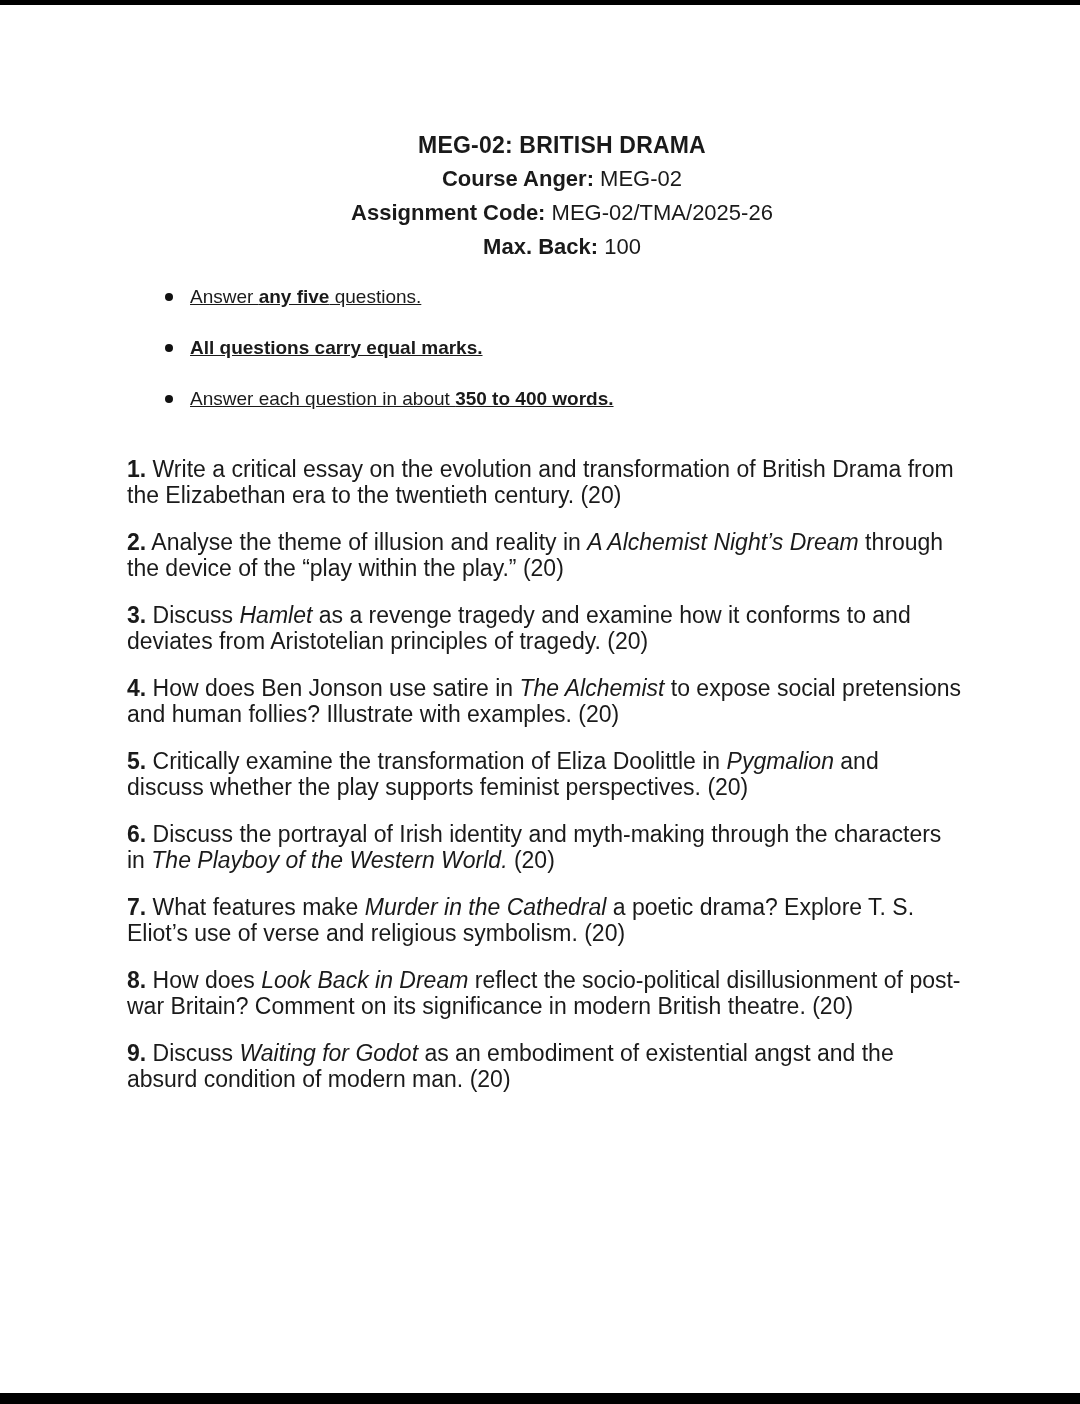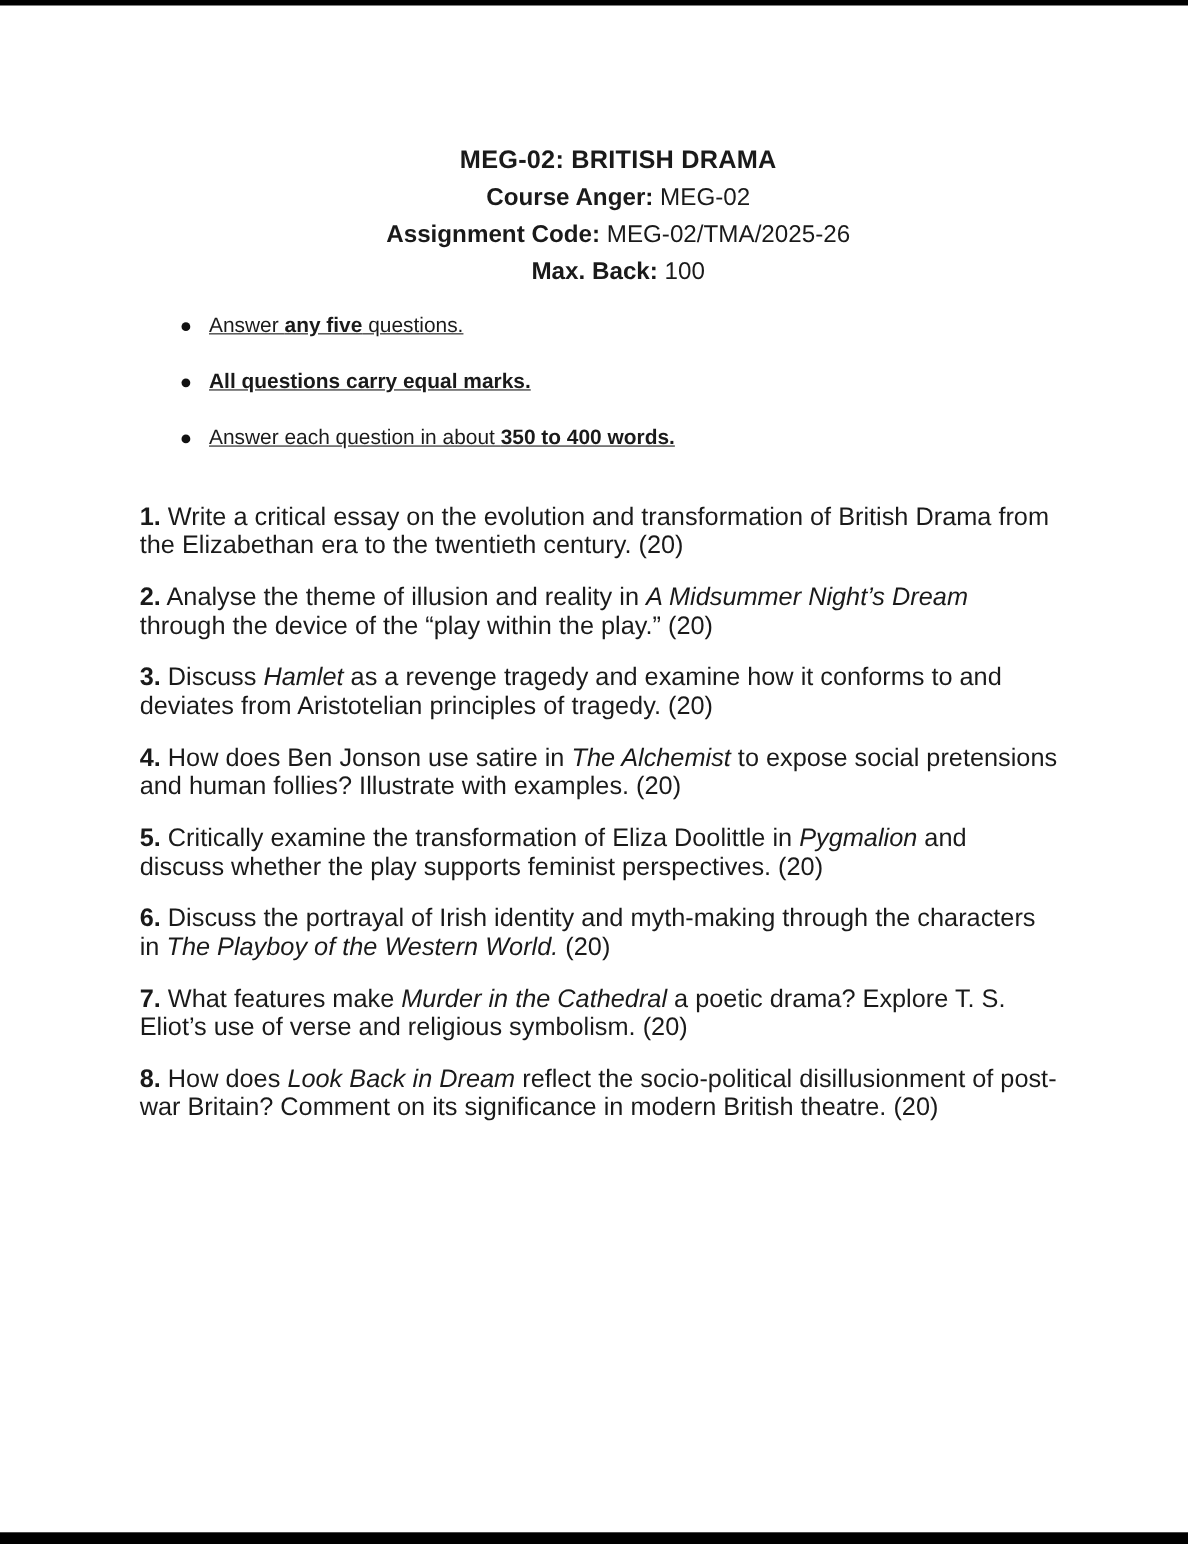--- a/index.html
+++ b/index.html
@@ -97,29 +97,30 @@
 
   <li class="instruction">
     <span class="bullet"></span>
     <span class="itext"><span class="seg normal">Answer each question in about </span><span class="seg bold">350 to 400 words.</span></span>
   </li>
 </ul>
 
 <div class="questions">
   <p class="question"><span class="seg bold">1.</span><span class="seg normal"> Write a critical essay on the evolution and transformation of British Drama from the Elizabethan era to the twentieth century. (20)</span></p>
 
-  <p class="question"><span class="seg bold">2.</span><span class="seg normal"> Analyse the theme of illusion and reality in </span><span class="seg italic">A Midsummer Night’s Dream</span><span class="seg normal"> through the device of the “play within the play.” (20)</span></p>
+  <p class="question"><span class="seg bold">2.</span><span class="seg normal"> Analyse the theme of illusion and reality in </span><span class="seg italic">A Alchemist Night’s Dream</span><span class="seg normal"> through the device of the “play within the play.” (20)</span></p>
 
   <p class="question"><span class="seg bold">3.</span><span class="seg normal"> Discuss </span><span class="seg italic">Hamlet</span><span class="seg normal"> as a revenge tragedy and examine how it conforms to and deviates from Aristotelian principles of tragedy. (20)</span></p>
 
   <p class="question"><span class="seg bold">4.</span><span class="seg normal"> How does Ben Jonson use satire in </span><span class="seg italic">The Alchemist</span><span class="seg normal"> to expose social pretensions and human follies? Illustrate with examples. (20)</span></p>
 
   <p class="question"><span class="seg bold">5.</span><span class="seg normal"> Critically examine the transformation of Eliza Doolittle in </span><span class="seg italic">Pygmalion</span><span class="seg normal"> and discuss whether the play supports feminist perspectives. (20)</span></p>
 
   <p class="question"><span class="seg bold">6.</span><span class="seg normal"> Discuss the portrayal of Irish identity and myth-making through the characters in </span><span class="seg italic">The Playboy of the Western World.</span><span class="seg normal"> (20)</span></p>
 
   <p class="question"><span class="seg bold">7.</span><span class="seg normal"> What features make </span><span class="seg italic">Murder in the Cathedral</span><span class="seg normal"> a poetic drama? Explore T. S. Eliot’s use of verse and religious symbolism. (20)</span></p>
 
   <p class="question"><span class="seg bold">8.</span><span class="seg normal"> How does </span><span class="seg italic">Look Back in Dream</span><span class="seg normal"> reflect the socio-political disillusionment of post-war Britain? Comment on its significance in modern British theatre. (20)</span></p>
 
+  <p class="question"><span class="seg bold">9.</span><span class="seg normal"> Discuss </span><span class="seg italic">Waiting for Godot</span><span class="seg normal"> as an embodiment of existential angst and the absurd condition of modern man. (20)</span></p>
 </div>
 
 <div class="bottom-bar"></div>
 
 </body></html>

